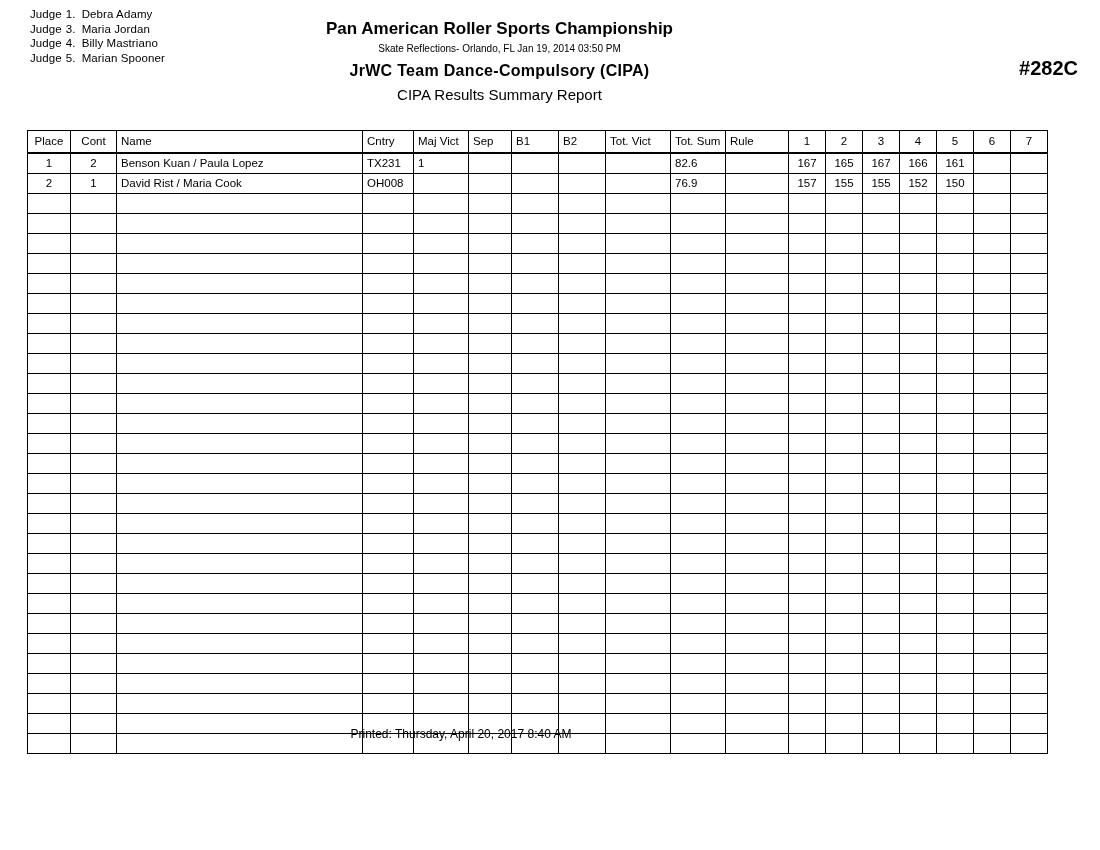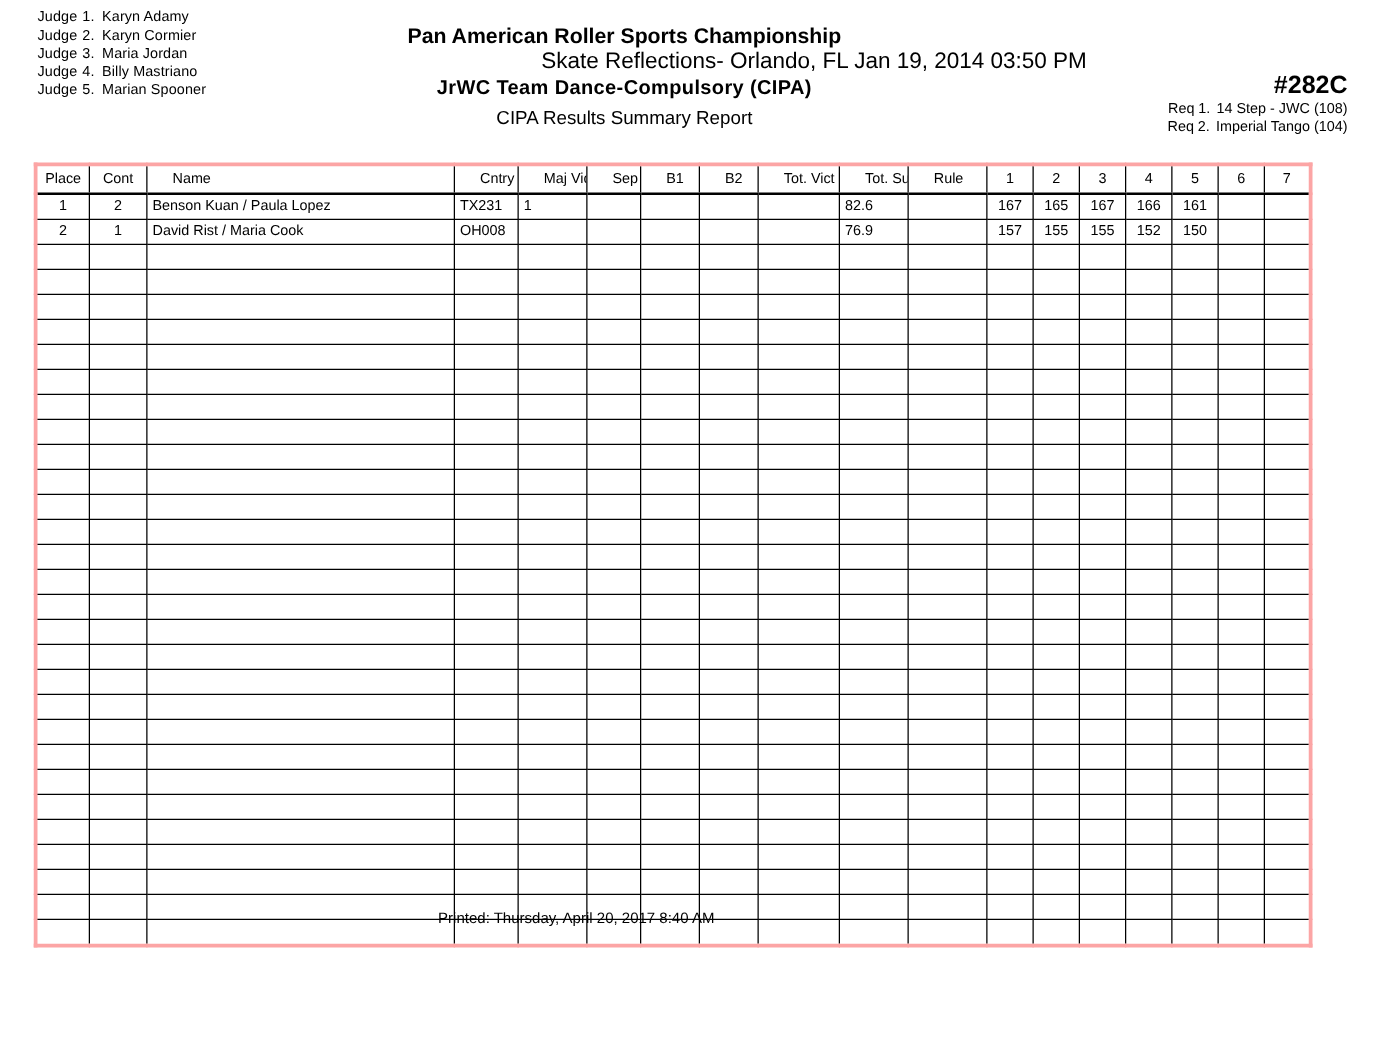--- a/index.html
+++ b/index.html
@@ -48,24 +48,23 @@
     margin: 0 auto;
     text-align: center;
   }
   .hdr-title {
     font-size: 17px;
     font-weight: bold;
     line-height: 21px;
     white-space: nowrap;
   }
   .hdr-venue {
-    font-size: 18px;
+    font-size: 10px;
     line-height: 19px;
     white-space: nowrap;
-    text-align: right;
   }
   .hdr-event {
     font-size: 16px;
     font-weight: bold;
     line-height: 26px;
     letter-spacing: 0.3px;
     white-space: nowrap;
   }
   .hdr-subtitle {
     font-size: 15px;
@@ -131,37 +130,37 @@
     font-size: 11.5px;
     vertical-align: middle;
     overflow: hidden;
     white-space: nowrap;
   }
   table.results thead th {
     height: 21px;
     line-height: 21px;
     border-bottom: 2px solid #000000;
     text-align: left;
-    padding-left: 20px;
+    padding-left: 4px;
   }
   table.results thead th.center {
     text-align: center;
     padding-left: 0;
   }
   table.results tbody td {
     text-align: left;
     padding-left: 4px;
   }
   table.results tbody td.center {
     text-align: center;
     padding-left: 0;
   }
   
   table.results {
-    border: 3px solid #fca5a5;
+    border: 1px solid #fca5a5;
   }
   table.results tbody tr:last-child td {
     border-bottom: 1px solid #000000;
   }
 
   
   #print-footer {
     position: absolute;
     left: 0;
     top: 727px;
@@ -170,42 +169,37 @@
     padding-right: 125px;
     box-sizing: border-box;
     font-size: 12px;
     white-space: nowrap;
   }
 </style>
 </head>
 <body>
 
 <div id="judges-panel">
-    <div class="judge-line"><span class="judge-word">Judge</span><span class="judge-num">1.</span><span class="judge-name">Karyn Adamy</span></div>
-    <div class="judge-line"><span class="judge-word">Judge</span><span class="judge-num">2.</span><span class="judge-name">Karyn Cormier</span></div>
+    <div class="judge-line"><span class="judge-word">Judge</span><span class="judge-num">1.</span><span class="judge-name">Debra Adamy</span></div>
     <div class="judge-line"><span class="judge-word">Judge</span><span class="judge-num">3.</span><span class="judge-name">Maria Jordan</span></div>
     <div class="judge-line"><span class="judge-word">Judge</span><span class="judge-num">4.</span><span class="judge-name">Billy Mastriano</span></div>
     <div class="judge-line"><span class="judge-word">Judge</span><span class="judge-num">5.</span><span class="judge-name">Marian Spooner</span></div>
   </div>
 
 <div id="report-header">
   <div class="hdr-inner">
     <div class="hdr-title">Pan American Roller Sports Championship</div>
     <div class="hdr-venue">Skate Reflections- Orlando, FL  Jan 19, 2014  03:50 PM</div>
     <div class="hdr-event">JrWC Team Dance-Compulsory (CIPA)</div>
     <div class="hdr-subtitle">CIPA Results Summary Report</div>
   </div>
 </div>
 
 <div id="event-meta">
   <div class="event-number">#282C</div>
-  <div id="requirements-list">
-      <div class="req-line"><span class="req-word">Req</span><span class="req-num">1.</span><span class="req-text">14 Step - JWC (108)</span></div>
-      <div class="req-line"><span class="req-word">Req</span><span class="req-num">2.</span><span class="req-text">Imperial Tango (104)</span></div>
-    </div>
 </div>
 
 <div id="results-table-wrap">
   <table class="results">
     <colgroup>
       <col class="c-place">
         <col class="c-cont">
         <col class="c-name">
       <col class="c-cntry">
         <col class="c-maj">

